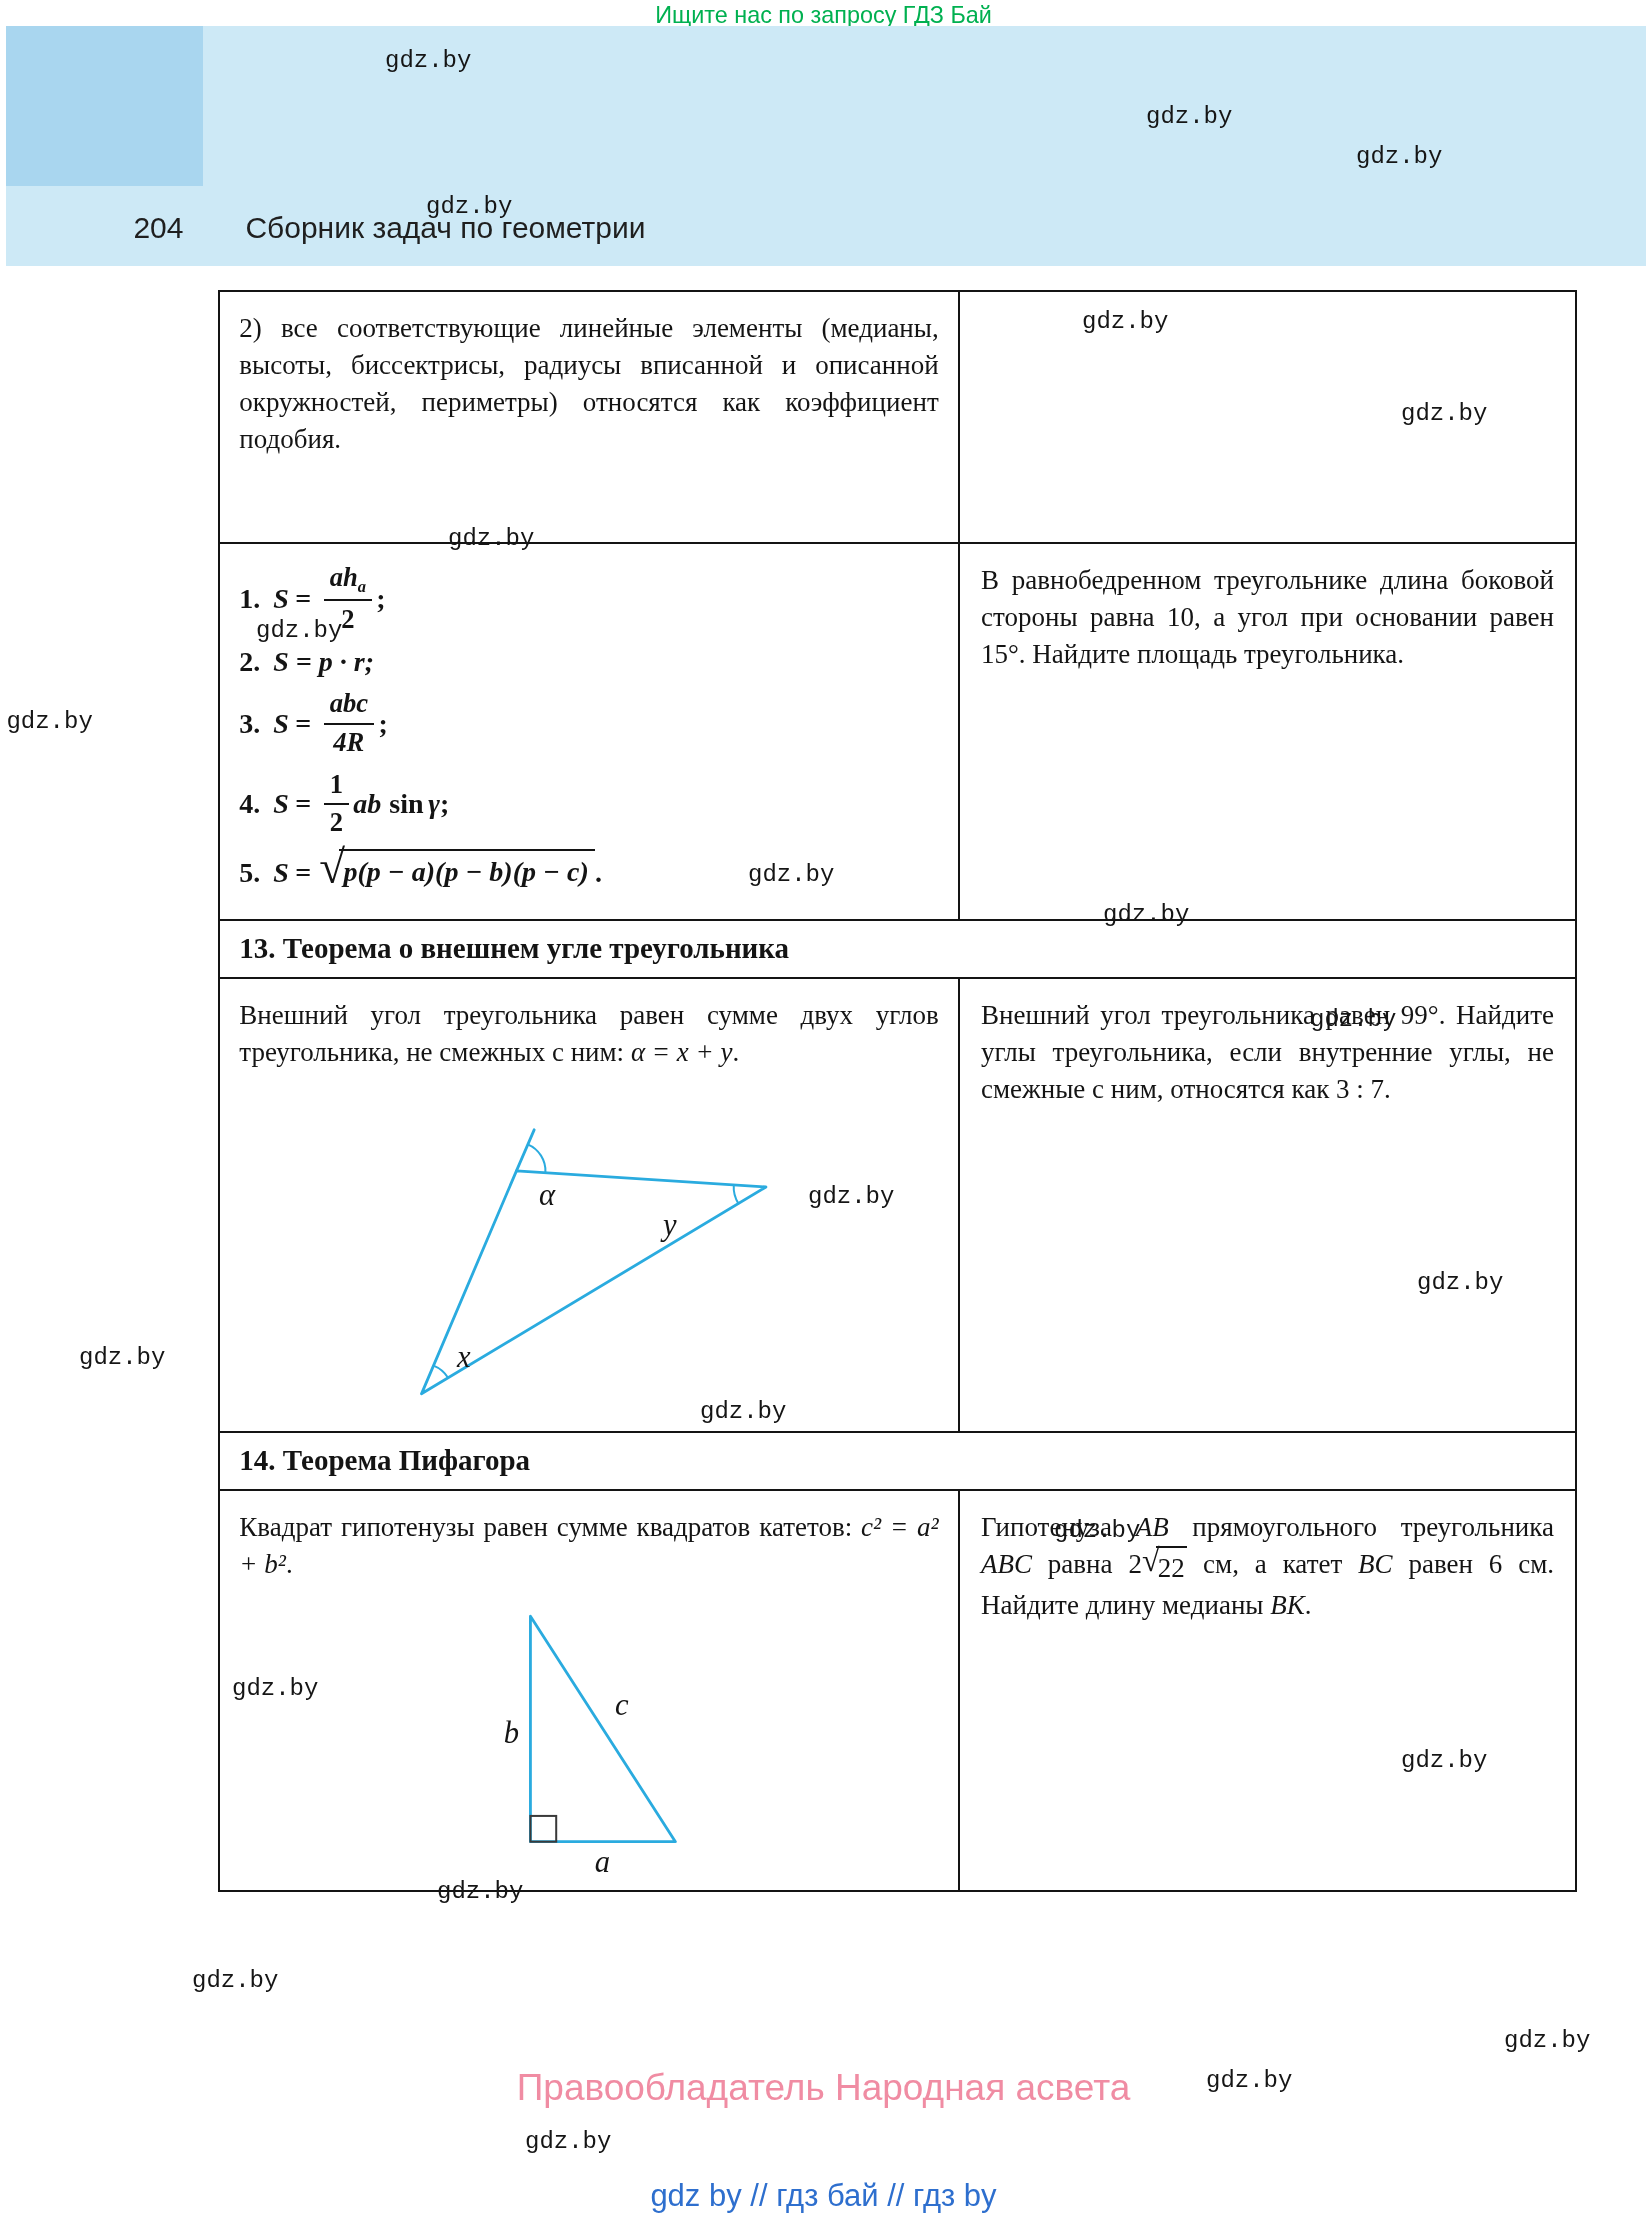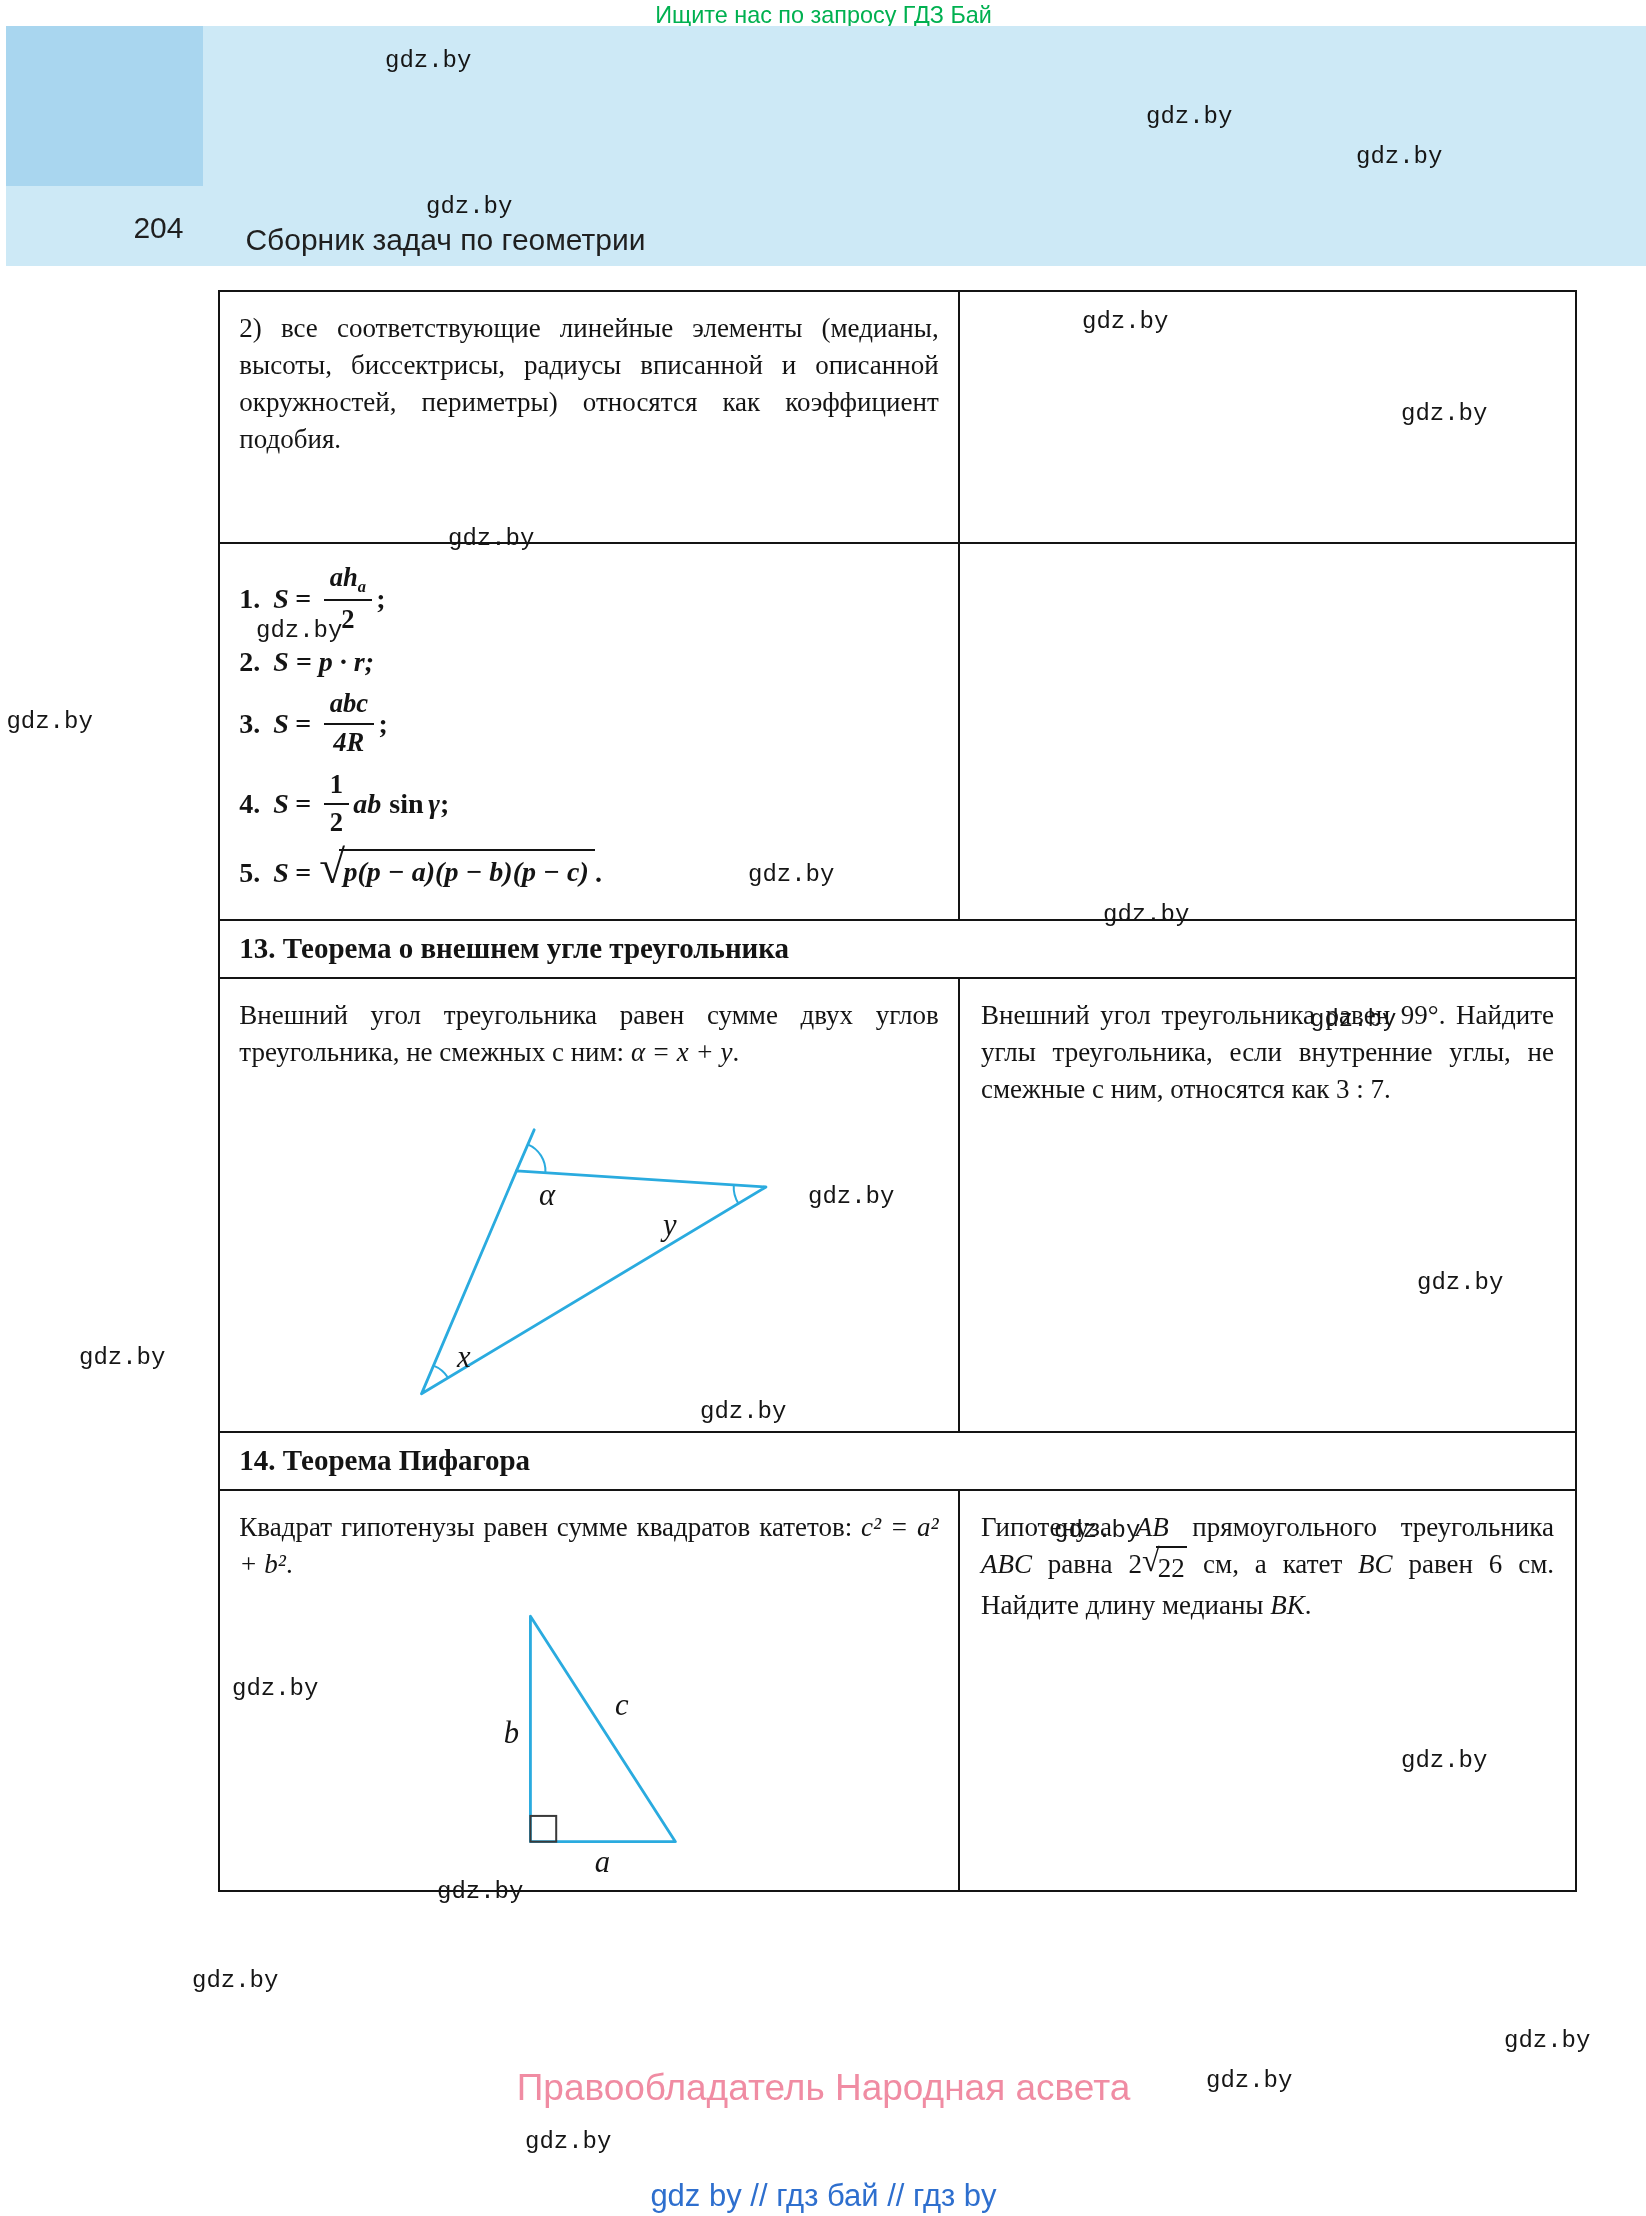--- a/index.html
+++ b/index.html
@@ -21,21 +21,21 @@
   .header-corner {
     position:absolute; left:0; top:0; width:197px; height:160px;
     background:#a9d6ef;
   }
   .page-num {
     position:absolute; left:127px; top:185px;
     font-family:"Liberation Sans", sans-serif; font-size:30px; color:#1f1f1f;
   }
   .header-title {
     position:absolute; left:239px; top:185px;
-    font-family:"Liberation Sans", sans-serif; font-size:30px; color:#1f1f1f;margin-top:12px;
+    font-family:"Liberation Sans", sans-serif; font-size:30px; color:#1f1f1f;
   }
 
   .doc-table {
     position:absolute; left:218px; top:290px; width:1359px;
     border:2.4px solid #141414; font-size:27px;
   }
   .t-row { display:flex; border-top:2.4px solid #141414; }
   .t-row:first-child { border-top:none; }
   .cell-left { width:740px; border-right:2.4px solid #141414; position:relative; padding:17.7px 19.3px; }
   .cell-right { flex:1; position:relative; padding:17.7px 21px; }
@@ -152,20 +152,23 @@
       <div class="f-line">
         <span class="f-index">5.</span>
         <i>S</i>
         <span class="f-eq">=</span>
         <span class="sqrt">
           <span class="sign">√</span>
           <span class="body"><i>p(p − a)(p − b)(p − c)</i></span>
         </span>
         <span>.</span>
       </div>
+    </div>
+    <div class="cell-right">
+      <p class="cell-text">В равнобедренном треугольнике длина боковой стороны равна 10, а угол при основании равен 15°. Найдите площадь треугольника.</p>
     </div>
   </div>
 
   <div class="t-row r-head">
     <div class="t-header">13. Теорема о внешнем угле треугольника</div>
   </div>
 
   <div class="t-row r-ext">
     <div class="cell-left">
       <p class="cell-text"><span>Внешний угол треугольника равен сумме двух углов треугольника, не смежных с ним: </span><i class="math">α = x + y</i><span>.</span></p>

